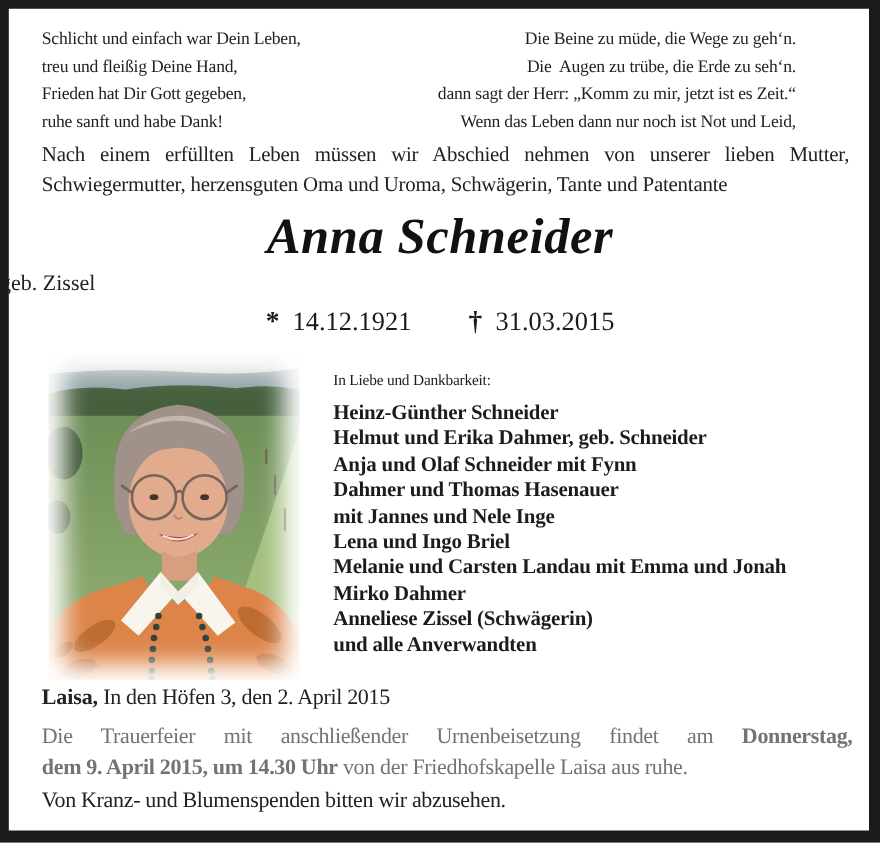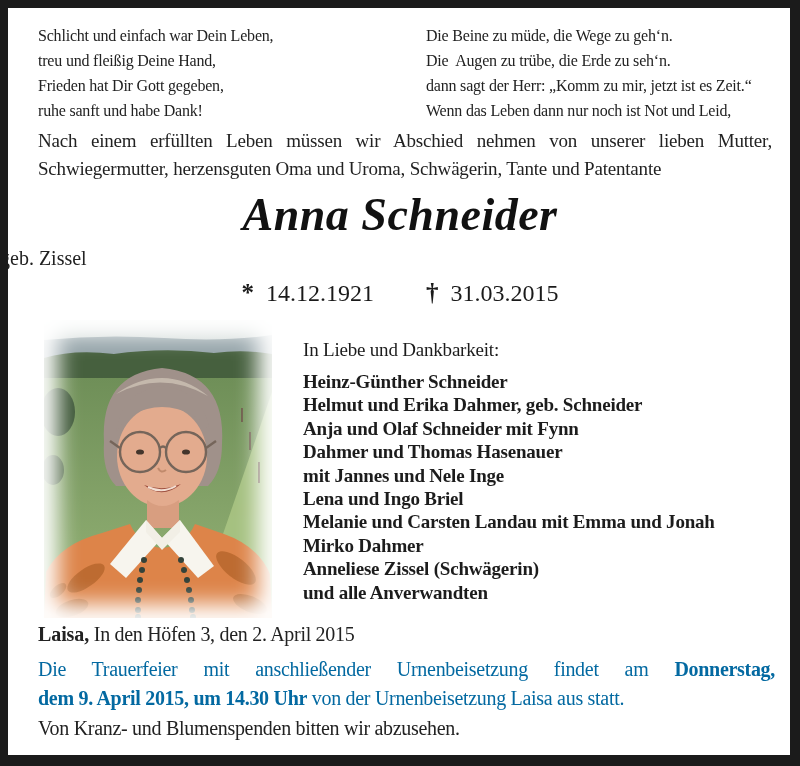--- a/index.html
+++ b/index.html
@@ -26,21 +26,21 @@
   .poem {
     position: absolute;
     top: 23px;
     font-size: 16px;
     line-height: 25px;
     letter-spacing: -0.2px;
     white-space: nowrap;
     color: #222;
   }
   .poem-left  { left: 38px; }
-  .poem-right { left: 426px; }
+  .poem-right { left: 398px; text-align: right; }
   
   .intro {
     position: absolute;
     left: 38px;
     top: 127px;
     width: 734px;
     font-size: 19px;
     line-height: 28px;
     letter-spacing: -0.2px;
     color: #222;
@@ -96,21 +96,21 @@
   }
   
   .tribute {
     position: absolute;
     left: 303px;
     top: 339px;
     width: 480px;
     color: #1c1c1c;
   }
   .tribute-heading {
-    font-size: 19px;
+    font-size: 14px;
     letter-spacing: -0.2px;
     margin-bottom: 9px;
   }
   .tribute-name {
     font-size: 19px;
     font-weight: bold;
     line-height: 23.4px;
     letter-spacing: -0.2px;
     white-space: nowrap;
   }
@@ -126,21 +126,21 @@
   }
   .closing b { letter-spacing: -0.1px; }
   .funeral {
     position: absolute;
     left: 38px;
     top: 655px;
     width: 737px;
     font-size: 20px;
     line-height: 29px;
     letter-spacing: -0.3px;
-    color: #0369a1;
+    color: #737373;
   }
   .funeral .justified { text-align: justify; text-align-last: justify; }
   .flowers {
     position: absolute;
     left: 38px;
     top: 717px;
     font-size: 20px;
     letter-spacing: -0.3px;
     color: #222;
     white-space: nowrap;
@@ -285,18 +285,18 @@
     <b>Laisa,</b><span> In den Höfen 3, den 2. April 2015</span>
   </div>
 
   <div class="funeral">
     <div class="justified">
       <span>Die Trauerfeier mit anschließender Urnenbeisetzung findet am</span>
       <b>Donnerstag,</b>
     </div>
     <div>
       <b>dem 9. April 2015, um 14.30 Uhr</b>
-      <span>von der Urnenbeisetzung Laisa aus statt.</span>
+      <span>von der Friedhofskapelle Laisa aus ruhe.</span>
     </div>
   </div>
 
   <div class="flowers">Von Kranz- und Blumenspenden bitten wir abzusehen.</div>
 </div>
 
 </body></html>

